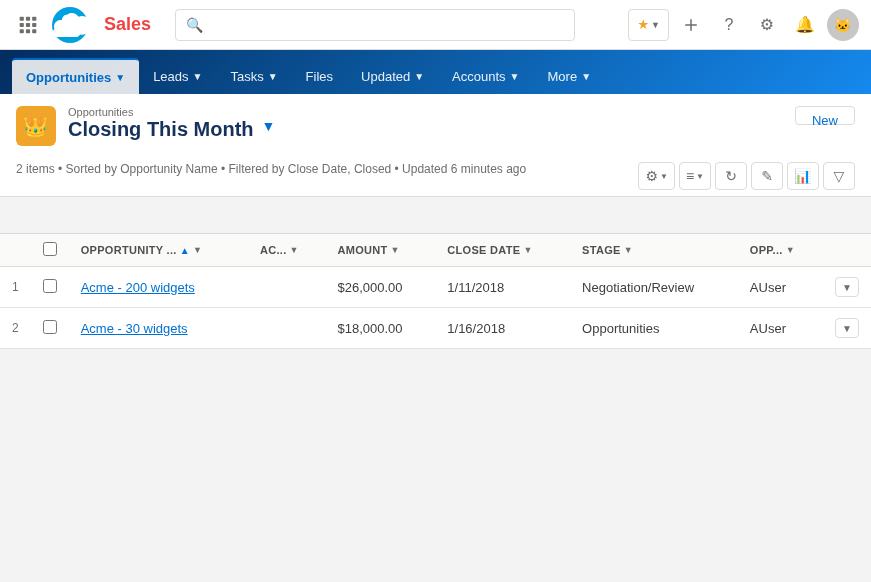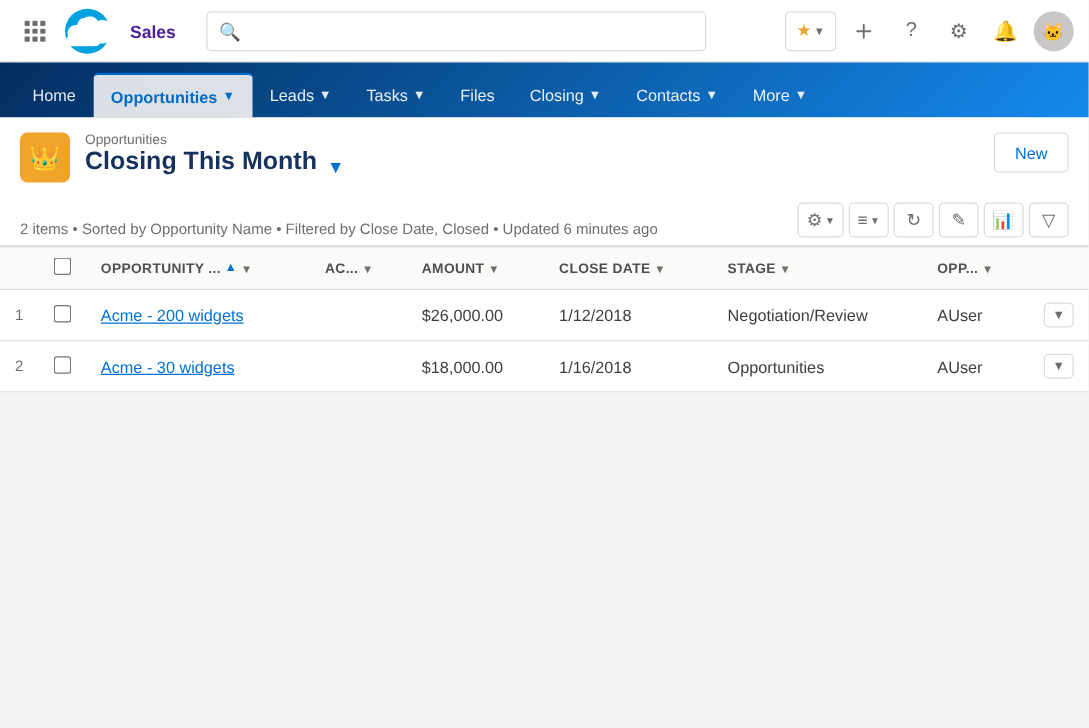--- a/index.html
+++ b/index.html
@@ -33,21 +33,21 @@
       display: flex; align-items: center;
       padding: 0 10px;
       gap: 6px;
       background: #fff;
     }
     .search-bar input {
       border: none; outline: none; font-size: 13px; width: 100%; color: #706e6b;
     }
 
     .nav-app-name {
-      font-size: 14px; font-weight: 700; color: #4c1d95; margin-left: 8px; margin-right: 16px;
+      font-size: 18px; font-weight: 700; color: #ef4444; margin-left: 8px; margin-right: 16px;
     }
 
     .top-nav-icons {
       display: flex; align-items: center; gap: 6px; margin-left: auto;
     }
     .nav-icon-btn {
       width: 32px; height: 32px;
       display: flex; align-items: center; justify-content: center;
       cursor: pointer; border-radius: 4px; color: #706e6b; font-size: 16px;
       border: none; background: transparent;
@@ -108,46 +108,46 @@
     .list-view-icon {
       width: 40px; height: 40px;
       background: #f0a429;
       border-radius: 6px;
       display: flex; align-items: center; justify-content: center;
       font-size: 20px; color: #fff;
       flex-shrink: 0;
     }
     .list-view-title-area { display: flex; flex-direction: column; }
     .list-view-subtitle { font-size: 11px; color: #706e6b; }
-    .list-view-title-row { display: flex; align-items: flex-end; gap: 8px; }
+    .list-view-title-row { display: flex; align-items: flex-start; gap: 8px; }
     .list-view-title { font-size: 20px; font-weight: 700; color: #16325c; }
     .list-view-title-chevron { color: #0070d2; font-size: 14px; cursor: pointer; }
     .new-btn {
       background: #fff; border: 1px solid #dddbda; border-radius: 4px;
       padding: 6px 16px; font-size: 13px; color: #0070d2; cursor: pointer;
-      font-weight: 400; height: 32px;
+      font-weight: 400; height: 19px;
     }
 
     
     .filter-bar {
-      display: flex; align-items: flex-end; justify-content: space-between;
+      display: flex; align-items: flex-start; justify-content: space-between;
       padding: 6px 0 6px 0;
     }
     .filter-info { font-size: 12px; color: #706e6b; }
     .filter-actions { display: flex; align-items: center; gap: 4px; }
     .filter-btn {
       background: #fff; border: 1px solid #dddbda; border-radius: 4px;
       width: 32px; height: 28px; display: flex; align-items: center; justify-content: center;
       cursor: pointer; color: #706e6b; font-size: 14px;
     }
     .filter-btn.has-arrow { gap: 2px; padding: 0 6px; width: auto; }
 
     
     .data-table {
-      width: 100%; border-collapse: collapse; background: #fff;
+      width: 100%; border-collapse: collapse; background: #fff; margin-top: 36px;
     }
     .data-table th {
       background: #fafaf9;
       border-bottom: 1px solid #dddbda;
       border-top: 1px solid #dddbda;
       padding: 8px 12px;
       text-align: left;
       font-size: 11px; font-weight: 700; color: #514f4d;
       white-space: nowrap;
       text-transform: uppercase;
@@ -224,44 +224,41 @@
     <button class="nav-icon-btn">
       <span>🔔</span>
     </button>
     <button class="avatar-btn">
       <span>🐱</span>
     </button>
   </div>
 </div>
 
 <div class="tab-bar">
-  <div class="tab-item">
-    <span>Home</span>
-  </div>
   <div class="tab-item active">
     <span>Opportunities</span>
     <span class="chevron">▼</span>
   </div>
   <div class="tab-item">
     <span>Leads</span>
     <span class="chevron">▼</span>
   </div>
   <div class="tab-item">
     <span>Tasks</span>
     <span class="chevron">▼</span>
   </div>
   <div class="tab-item">
     <span>Files</span>
   </div>
   <div class="tab-item">
-    <span>Closing</span>
-    <span class="chevron">▼</span>
-  </div>
-  <div class="tab-item">
-    <span>Contacts</span>
+    <span>Updated</span>
+    <span class="chevron">▼</span>
+  </div>
+  <div class="tab-item">
+    <span>Accounts</span>
     <span class="chevron">▼</span>
   </div>
   <div class="tab-item">
     <span>More</span>
     <span class="chevron">▼</span>
   </div>
 </div>
 
 <div class="content-area">
 
@@ -359,21 +356,21 @@
     <tbody>
 
       <tr>
         <td class="row-num">1</td>
         <td class="checkbox-cell">
           <input type="checkbox" class="row-checkbox" style="">
         </td>
         <td class="link-cell">Acme - 200 widgets</td>
         <td></td>
         <td>$26,000.00</td>
-        <td>1/12/2018</td>
+        <td>1/11/2018</td>
         <td>Negotiation/Review</td>
         <td>AUser</td>
         <td>
           <button class="action-dropdown">▼</button>
         </td>
       </tr>
 
       <tr>
         <td class="row-num">2</td>
         <td class="checkbox-cell">

